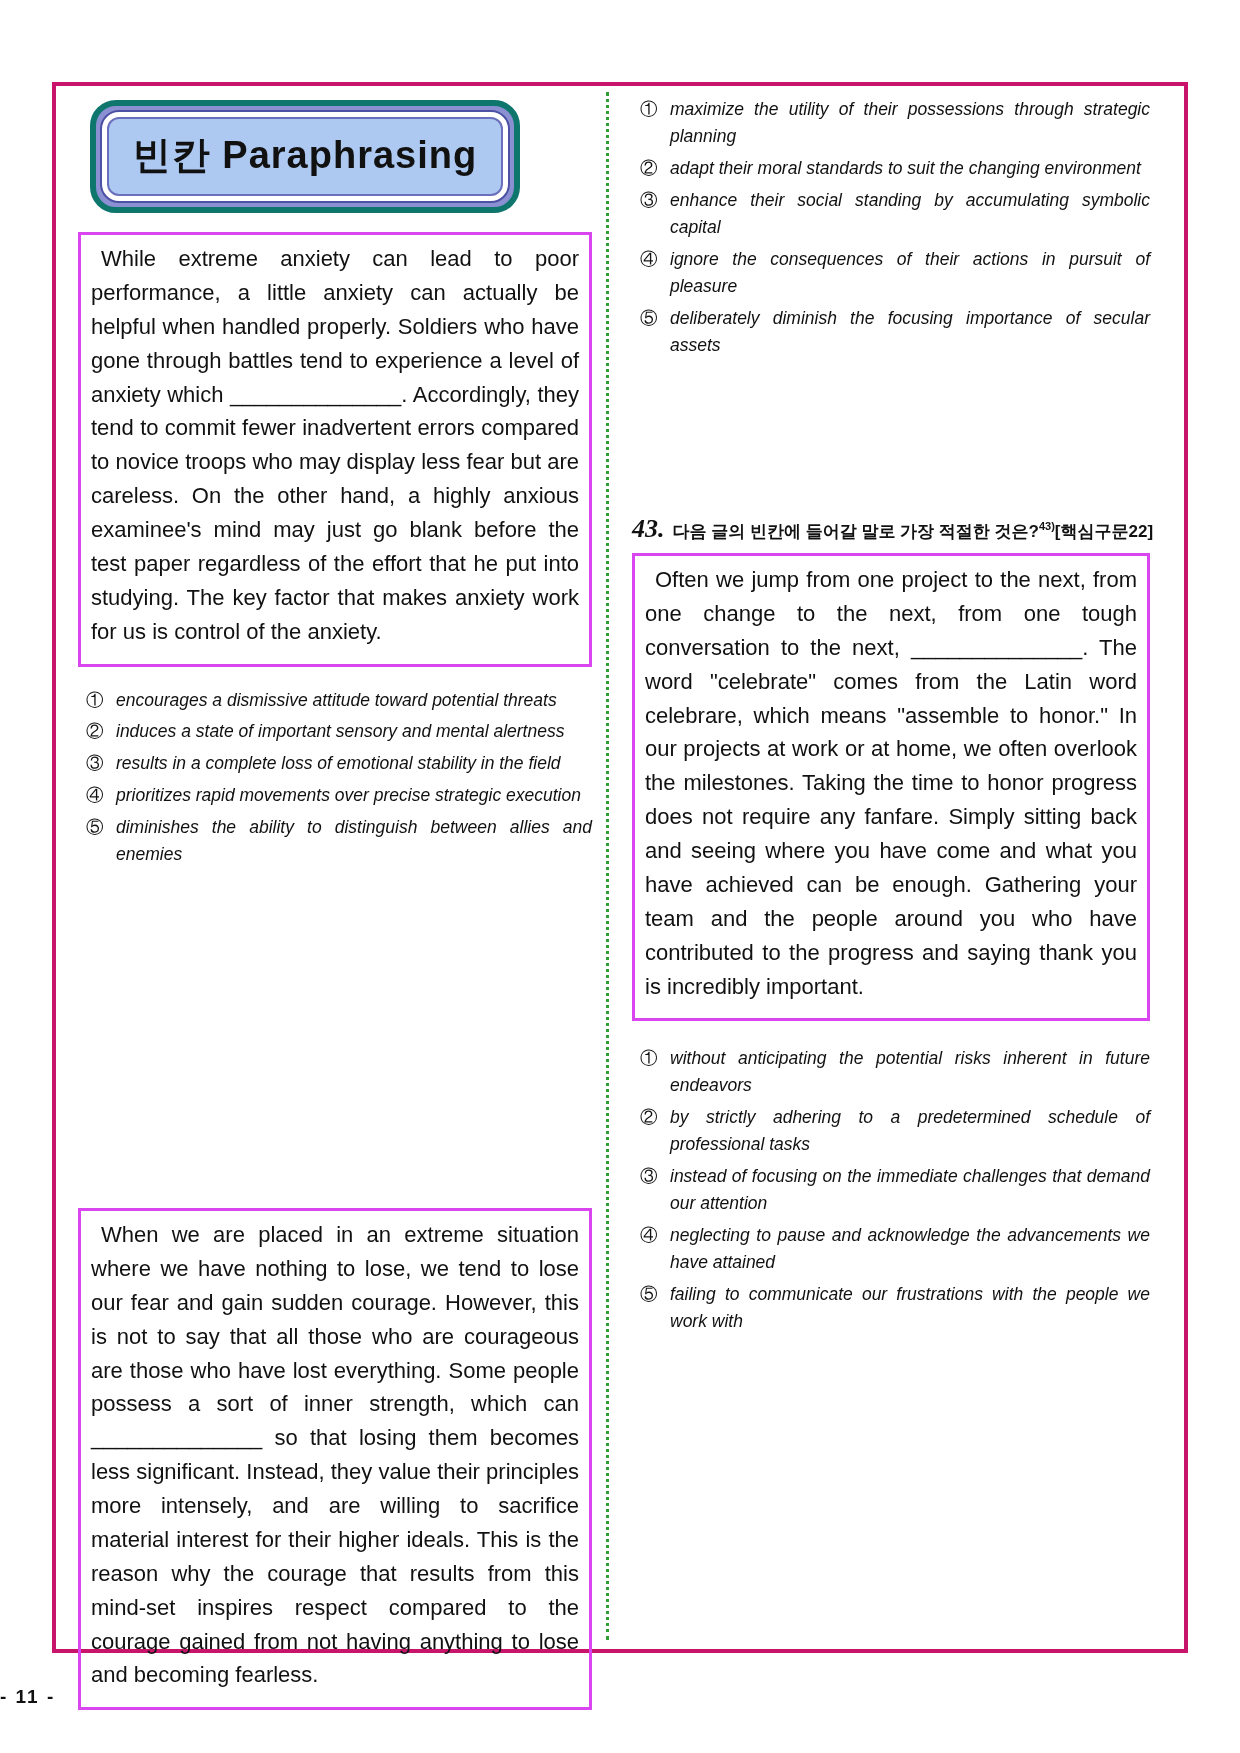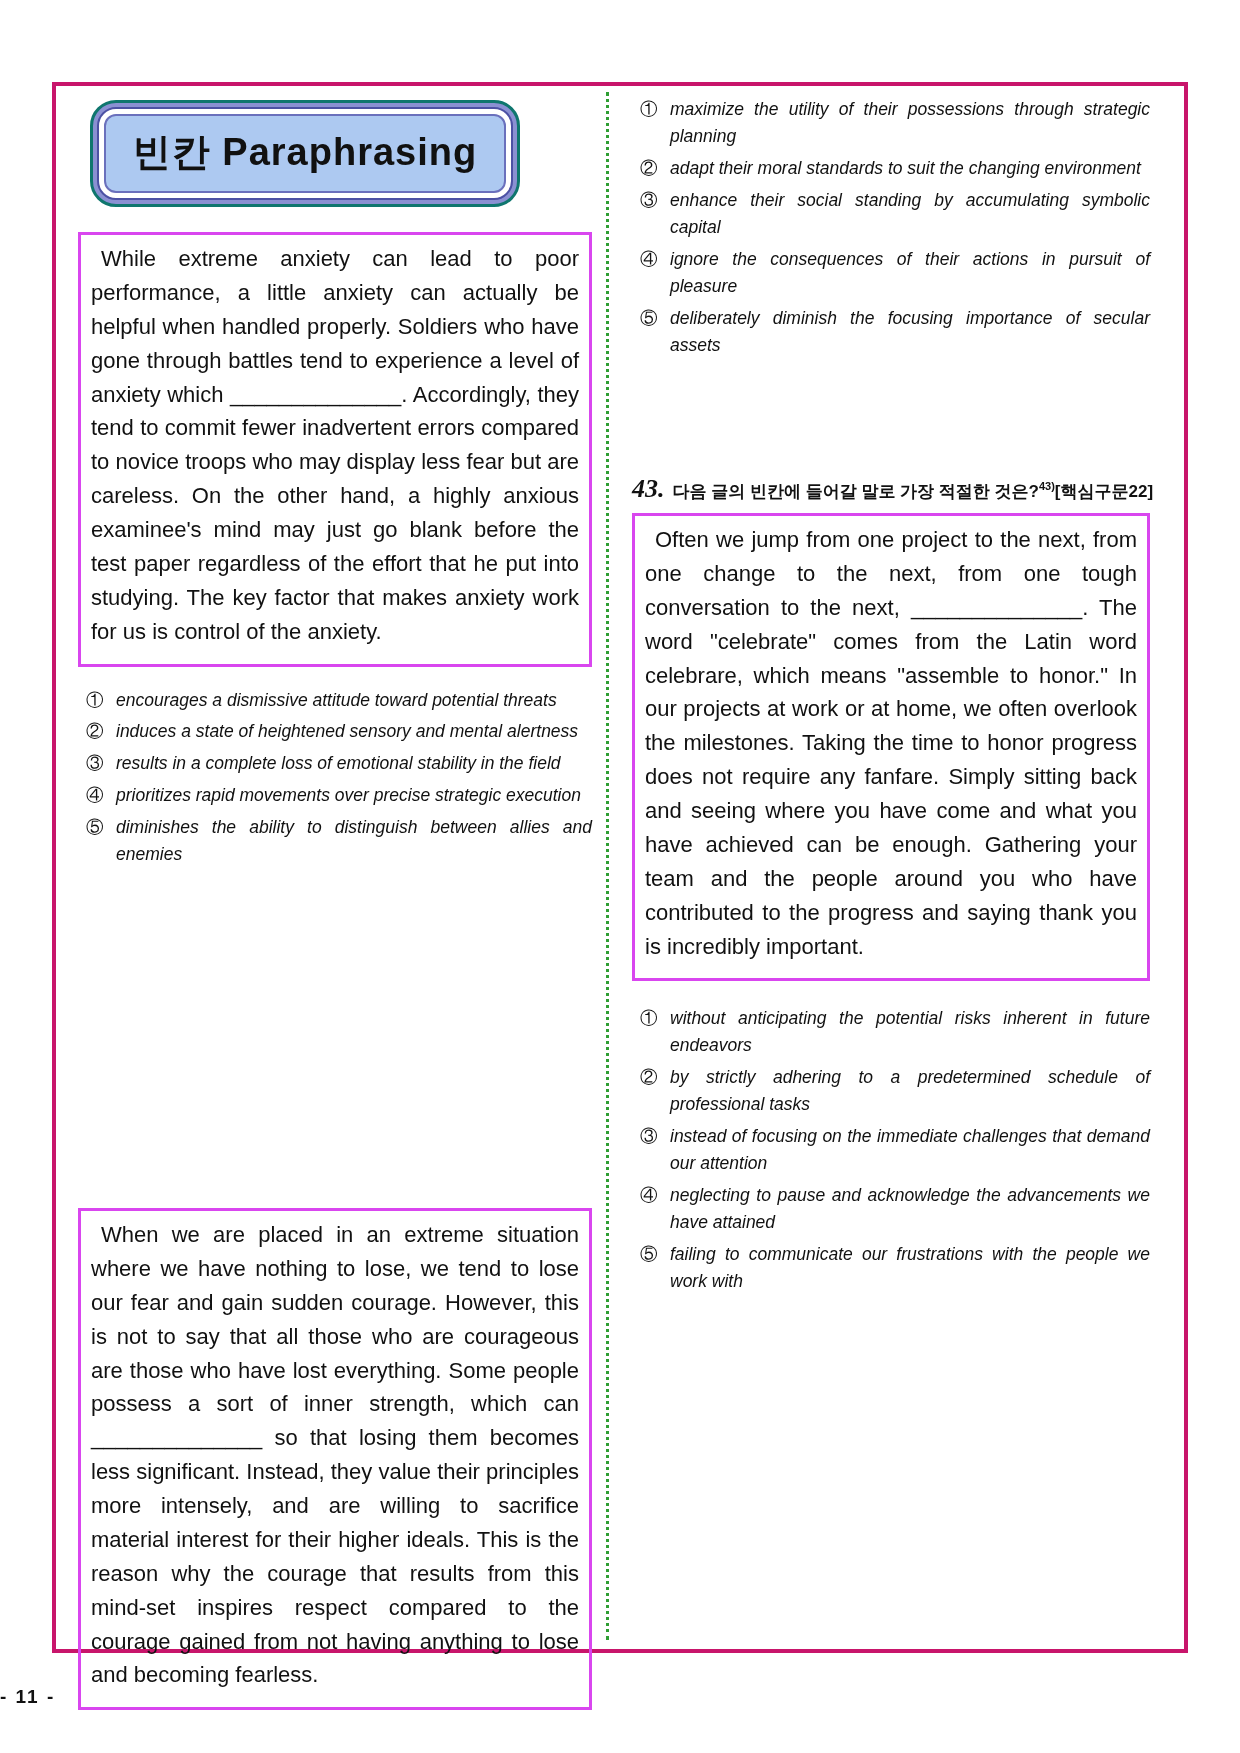--- a/index.html
+++ b/index.html
@@ -26,21 +26,21 @@
     left: 606px; top: 92px;
     height: 1548px; width: 0;
     border-left: 3px dotted #2F9E33;
   }
 
   
   .banner {
     position: absolute;
     left: 90px; top: 100px;
     width: 430px;
-    border: 3px solid #0f766e;
+    border: 6px solid #0f766e;
     background: #8A90D2;
     border-radius: 26px;
     padding: 4px;
   }
   .banner-mid {
     border: 2px solid #4C51A4;
     background: #ffffff;
     border-radius: 19px;
     padding: 5px;
   }
@@ -52,21 +52,21 @@
     font-size: 38px;
     font-weight: 600;
     letter-spacing: 1px;
     padding: 11px 0 13px;
   }
 
   .qblock { position: absolute; width: 514px; }
   #q41-block { left: 78px; top: 232px; }
   #q42-block { left: 78px; top: 1208px; }
   #prev-options-block { left: 632px; top: 96px; width: 518px; }
-  #q43-block { left: 632px; top: 474px; width: 518px; }
+  #q43-block { left: 632px; top: 514px; width: 518px; }
 
   .qheader { font-size: 17px; font-weight: bold; margin-bottom: 9px; white-space: nowrap; }
   .qnum {
     font-family: "Liberation Serif", serif;
     font-style: italic;
     font-weight: bold;
     font-size: 26px;
     margin-right: 8px;
   }
   .qheader sup { font-size: 11px; }
@@ -118,21 +118,21 @@
   <div class="passage-box">
     <p>While extreme anxiety can lead to poor performance, a little anxiety can actually be helpful when handled properly. Soldiers who have gone through battles tend to experience a level of anxiety which ______________. Accordingly, they tend to commit fewer inadvertent errors compared to novice troops who may display less fear but are careless. On the other hand, a highly anxious examinee's mind may just go blank before the test paper regardless of the effort that he put into studying. The key factor that makes anxiety work for us is control of the anxiety.</p>
   </div>
   <ul class="options">
     <li>
         <span class="marker">①</span>
         <span class="otext">encourages a dismissive attitude toward potential threats</span>
       </li>
     <li>
         <span class="marker">②</span>
-        <span class="otext">induces a state of heightened sensory and mental alertness</span>
+        <span class="otext">induces a state of important sensory and mental alertness</span>
       </li>
     <li>
         <span class="marker">③</span>
         <span class="otext">results in a complete loss of emotional stability in the field</span>
       </li>
     <li>
         <span class="marker">④</span>
         <span class="otext">prioritizes rapid movements over precise strategic execution</span>
       </li>
     <li>

